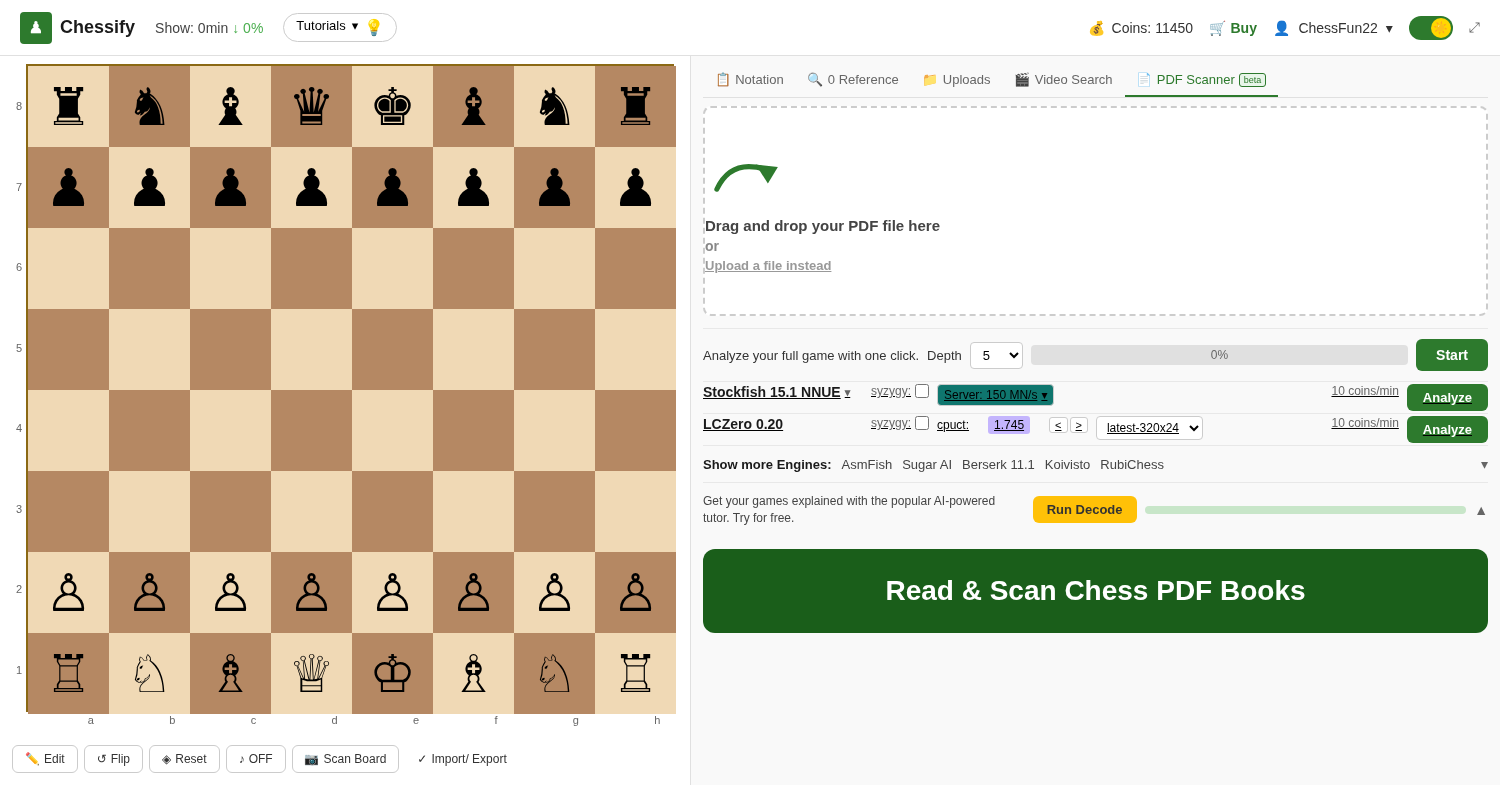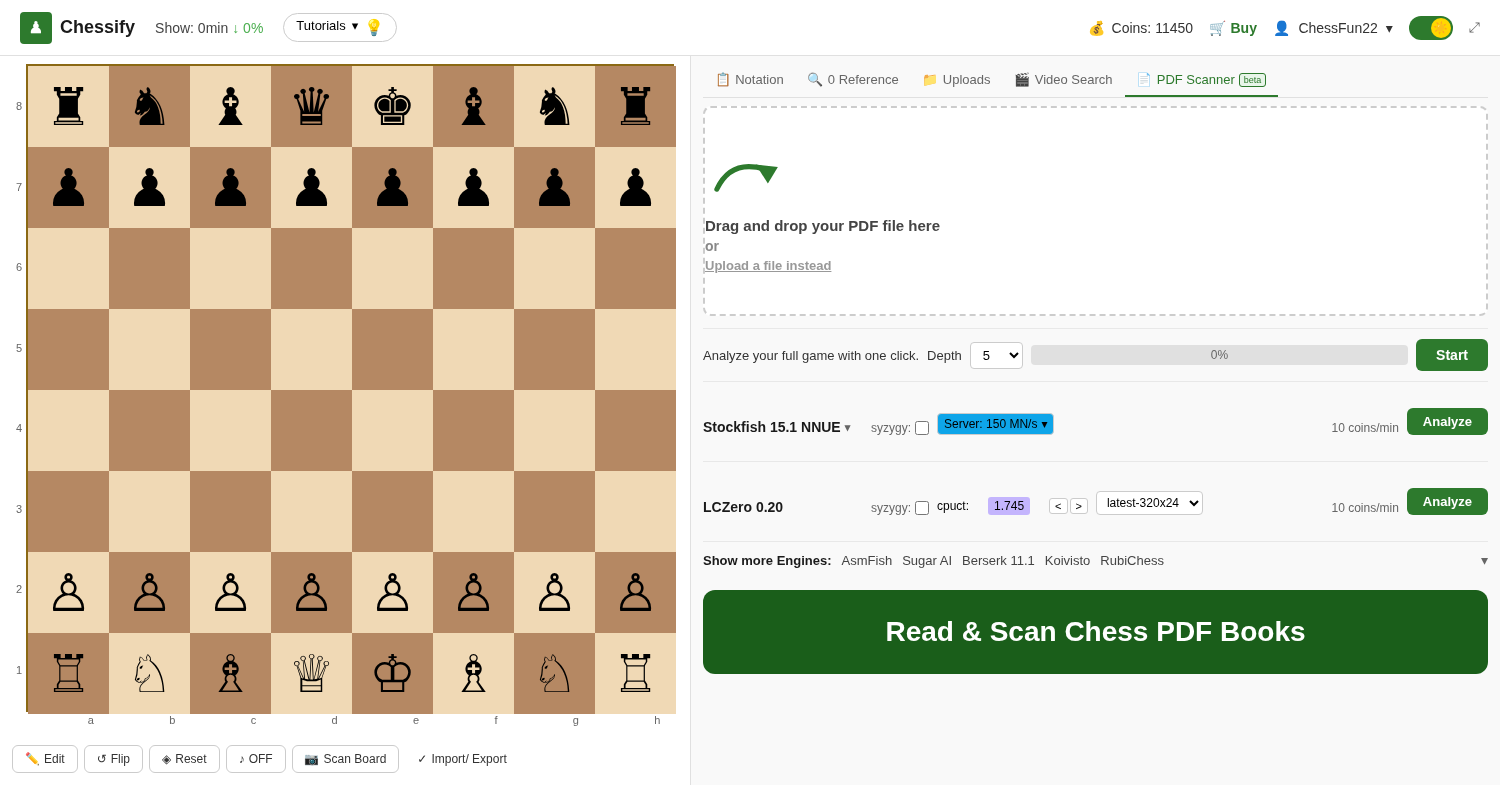--- a/index.html
+++ b/index.html
@@ -89,26 +89,26 @@
     .depth-select {
       padding: 4px 8px; border: 1px solid #ccc; border-radius: 4px;
       font-size: 13px; background: #fff; cursor: pointer;
     }
     .progress-bar-container { flex: 1; background: #e0e0e0; border-radius: 4px; height: 20px; position: relative; }
     .progress-bar { width: 0%; height: 100%; background: #bbb; border-radius: 4px; }
     .progress-text { position: absolute; width: 100%; text-align: center; top: 50%; transform: translateY(-50%); font-size: 12px; color: #666; }
     .start-btn { background: #2d7a2d; color: white; border: none; padding: 8px 20px; border-radius: 6px; font-size: 14px; font-weight: 600; cursor: pointer; }
 
     
-    .engine-row { display: flex; align-items: flex-end; gap: 8px; padding: 26px 0; border-top: 1px solid #e8e8e8; }
+    .engine-row { display: flex; align-items: flex-start; gap: 8px; padding: 2px 0; border-top: 1px solid #e8e8e8; text-decoration: underline; }
     .engine-name { font-size: 14px; font-weight: 600; color: #1a1a1a; min-width: 160px; display: flex; align-items: center; gap: 4px; }
     .engine-dropdown { font-size: 11px; color: #666; cursor: pointer; }
     .syzygy-label { font-size: 12px; color: #666; display: flex; align-items: center; gap: 4px; }
     .syzygy-cb { width: 14px; height: 14px; }
-    .server-select { padding: 3px 6px; border: 1px solid #ccc; border-radius: 4px; font-size: 12px; background: #0ea5e9; cursor: pointer; display: flex; align-items: center; gap: 4px; }
+    .server-select { padding: 3px 6px; border: 1px solid #ccc; border-radius: 4px; font-size: 12px; background: #0f766e; cursor: pointer; display: flex; align-items: center; gap: 4px; }
     .coins-per-min { font-size: 12px; color: #666; margin-left: auto; white-space: nowrap; }
     .analyze-btn { background: #2d7a2d; color: white; border: none; padding: 6px 16px; border-radius: 6px; font-size: 13px; font-weight: 600; cursor: pointer; }
     .cpuct-row { display: flex; align-items: center; gap: 19px; font-size: 12px; }
     .cpuct-val { background: #c4b5fd; padding: 2px 6px; border-radius: 3px; }
     .cpuct-arrows { display: flex; gap: 2px; }
     .cpuct-arrow { border: 1px solid #ccc; padding: 1px 5px; border-radius: 3px; cursor: pointer; font-size: 11px; background: #fff; }
     .version-select { padding: 3px 6px; border: 1px solid #ccc; border-radius: 4px; font-size: 12px; background: #fff; cursor: pointer; }
 
     
     .more-engines-row { display: flex; align-items: center; gap: 10px; padding: 10px 0; border-top: 1px solid #e8e8e8; }
@@ -389,18 +389,24 @@
     <div class="more-engines-row">
       <span class="more-engines-label">Show more Engines:</span>
       <span class="engine-chip">AsmFish</span>
       <span class="engine-chip">Sugar AI</span>
       <span class="engine-chip">Berserk 11.1</span>
       <span class="engine-chip">Koivisto</span>
       <span class="engine-chip">RubiChess</span>
       <span class="expand-engines">▾</span>
     </div>
 
+    <div class="decode-row">
+      <span class="decode-text">Get your games explained with the popular AI-powered tutor. Try for free.</span>
+      <button class="run-decode-btn">Run Decode</button>
+      <div class="decode-progress"></div>
+      <span class="collapse-btn">▲</span>
+    </div>
 
     <div class="big-cta">
       <span>Read &amp; Scan Chess PDF Books</span>
     </div>
   </div>
 </div>
 
 </body></html>

